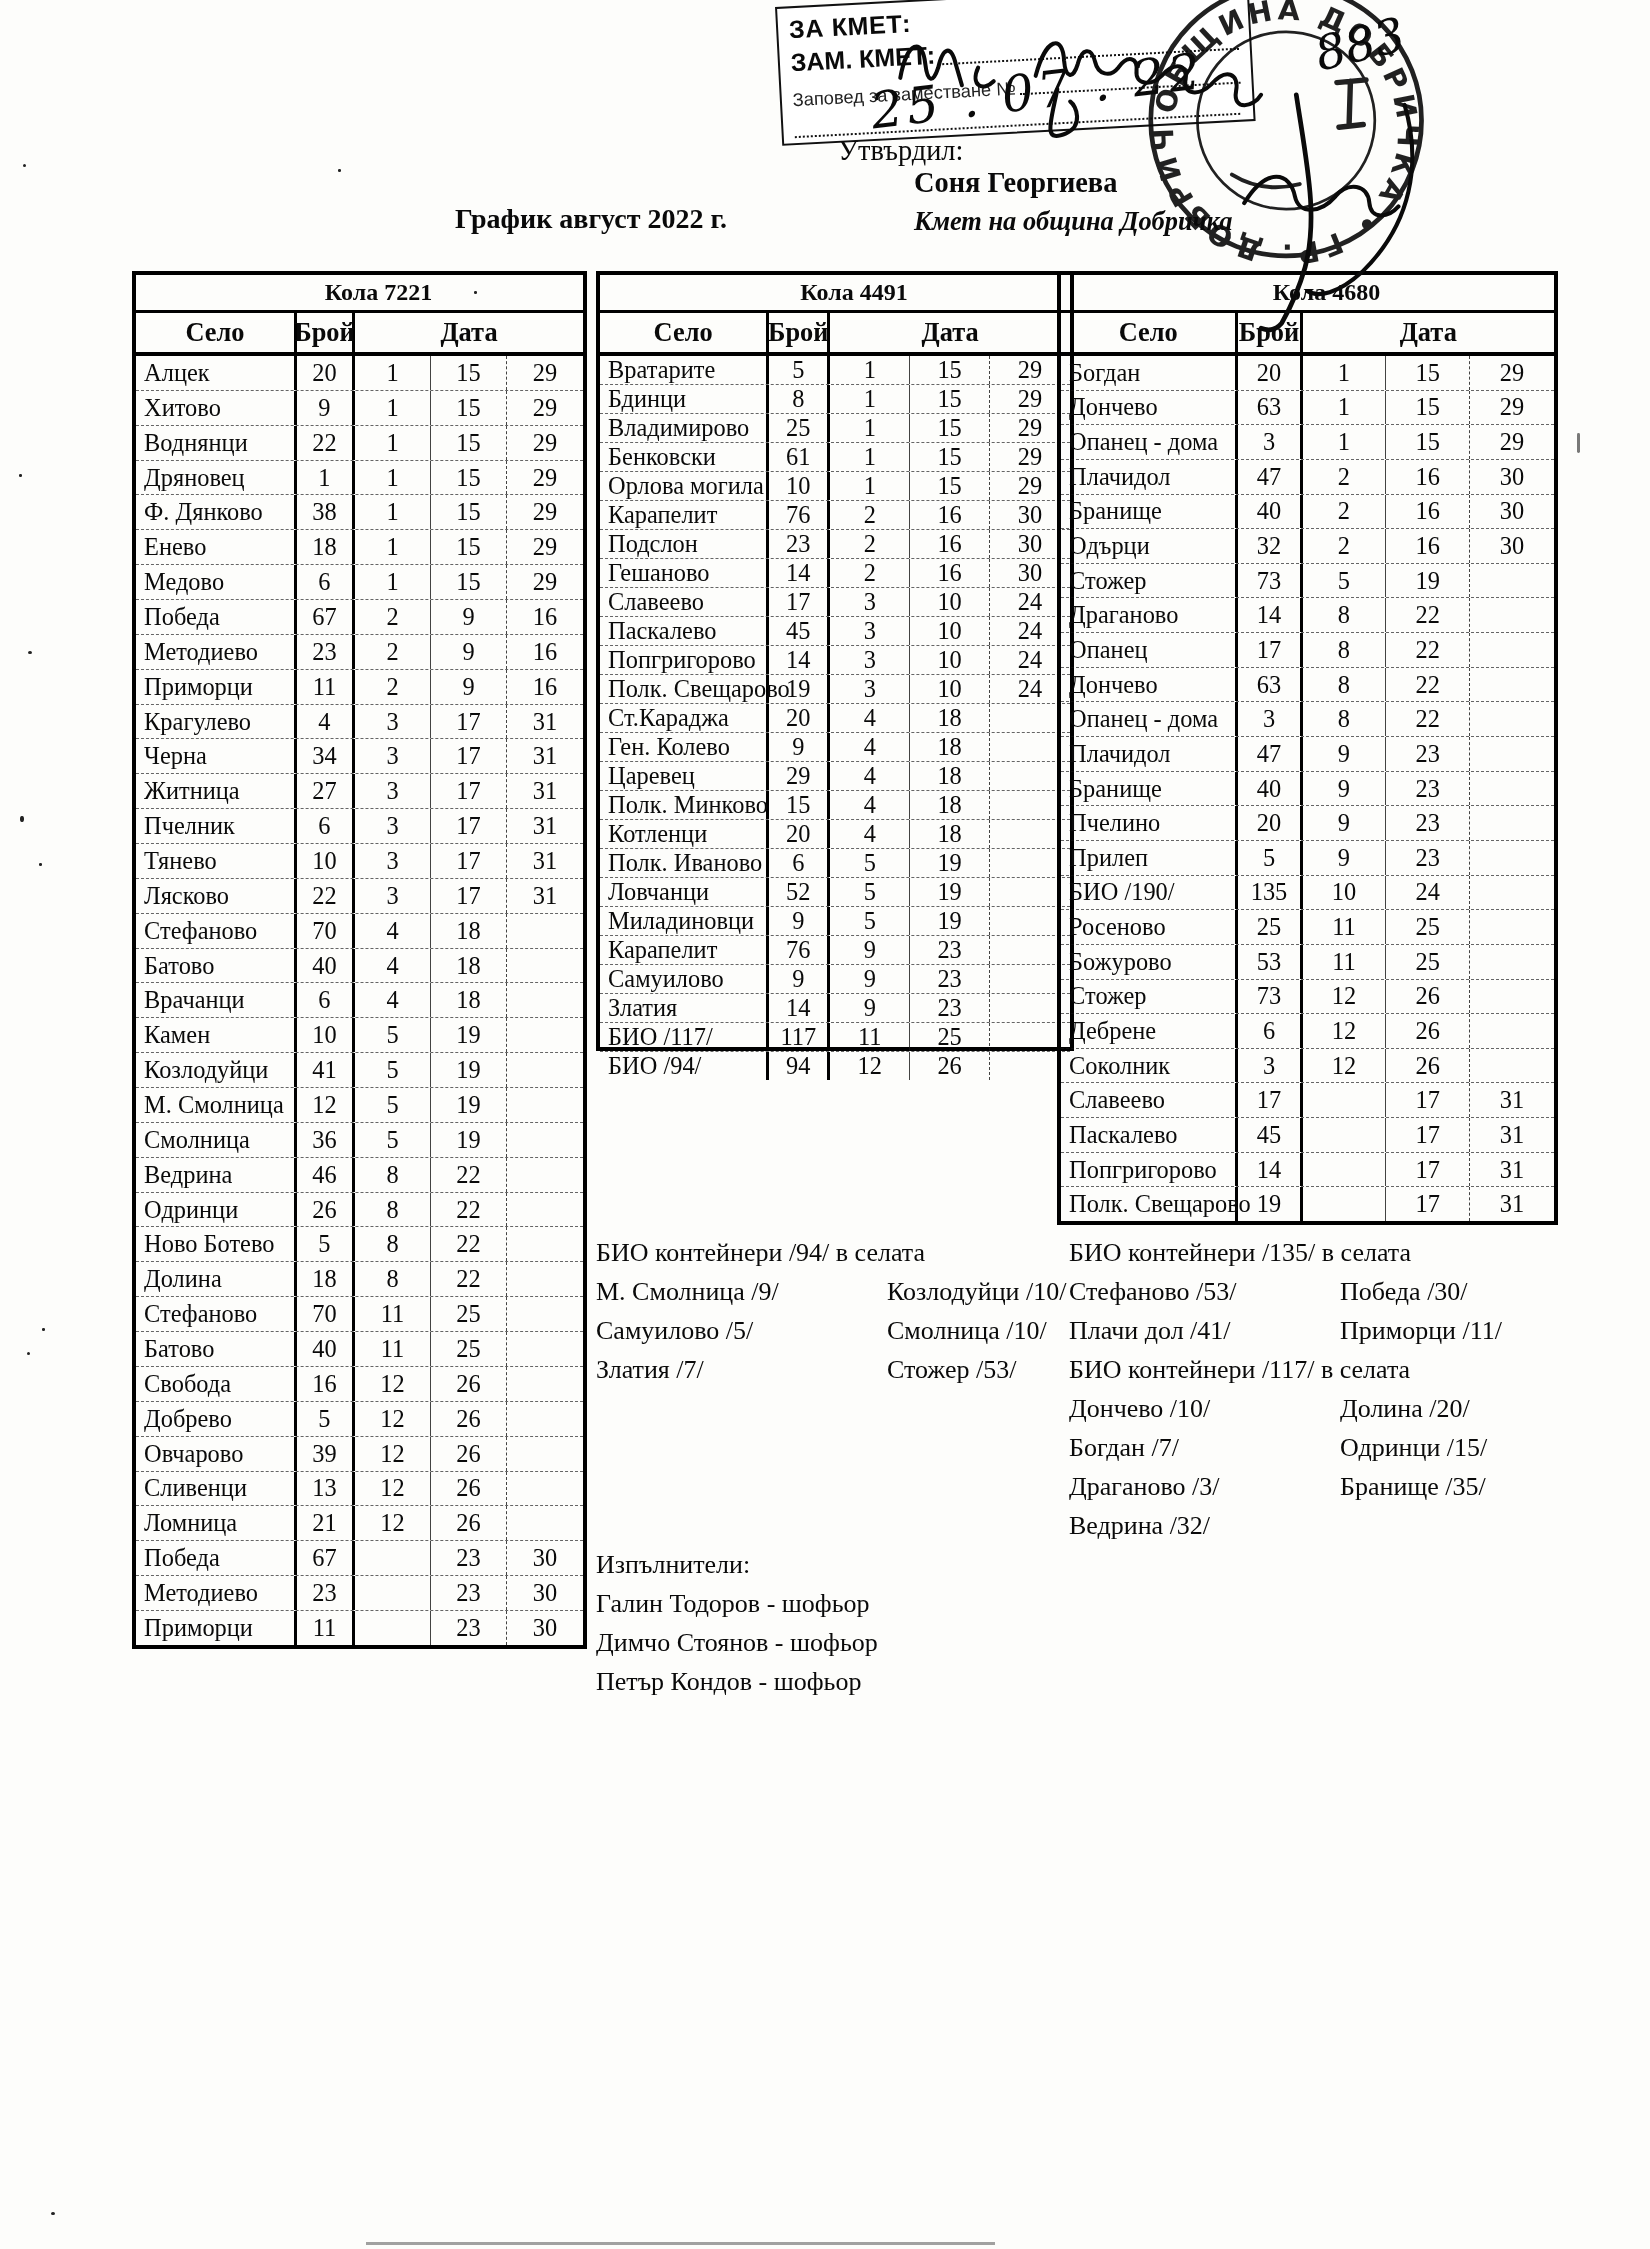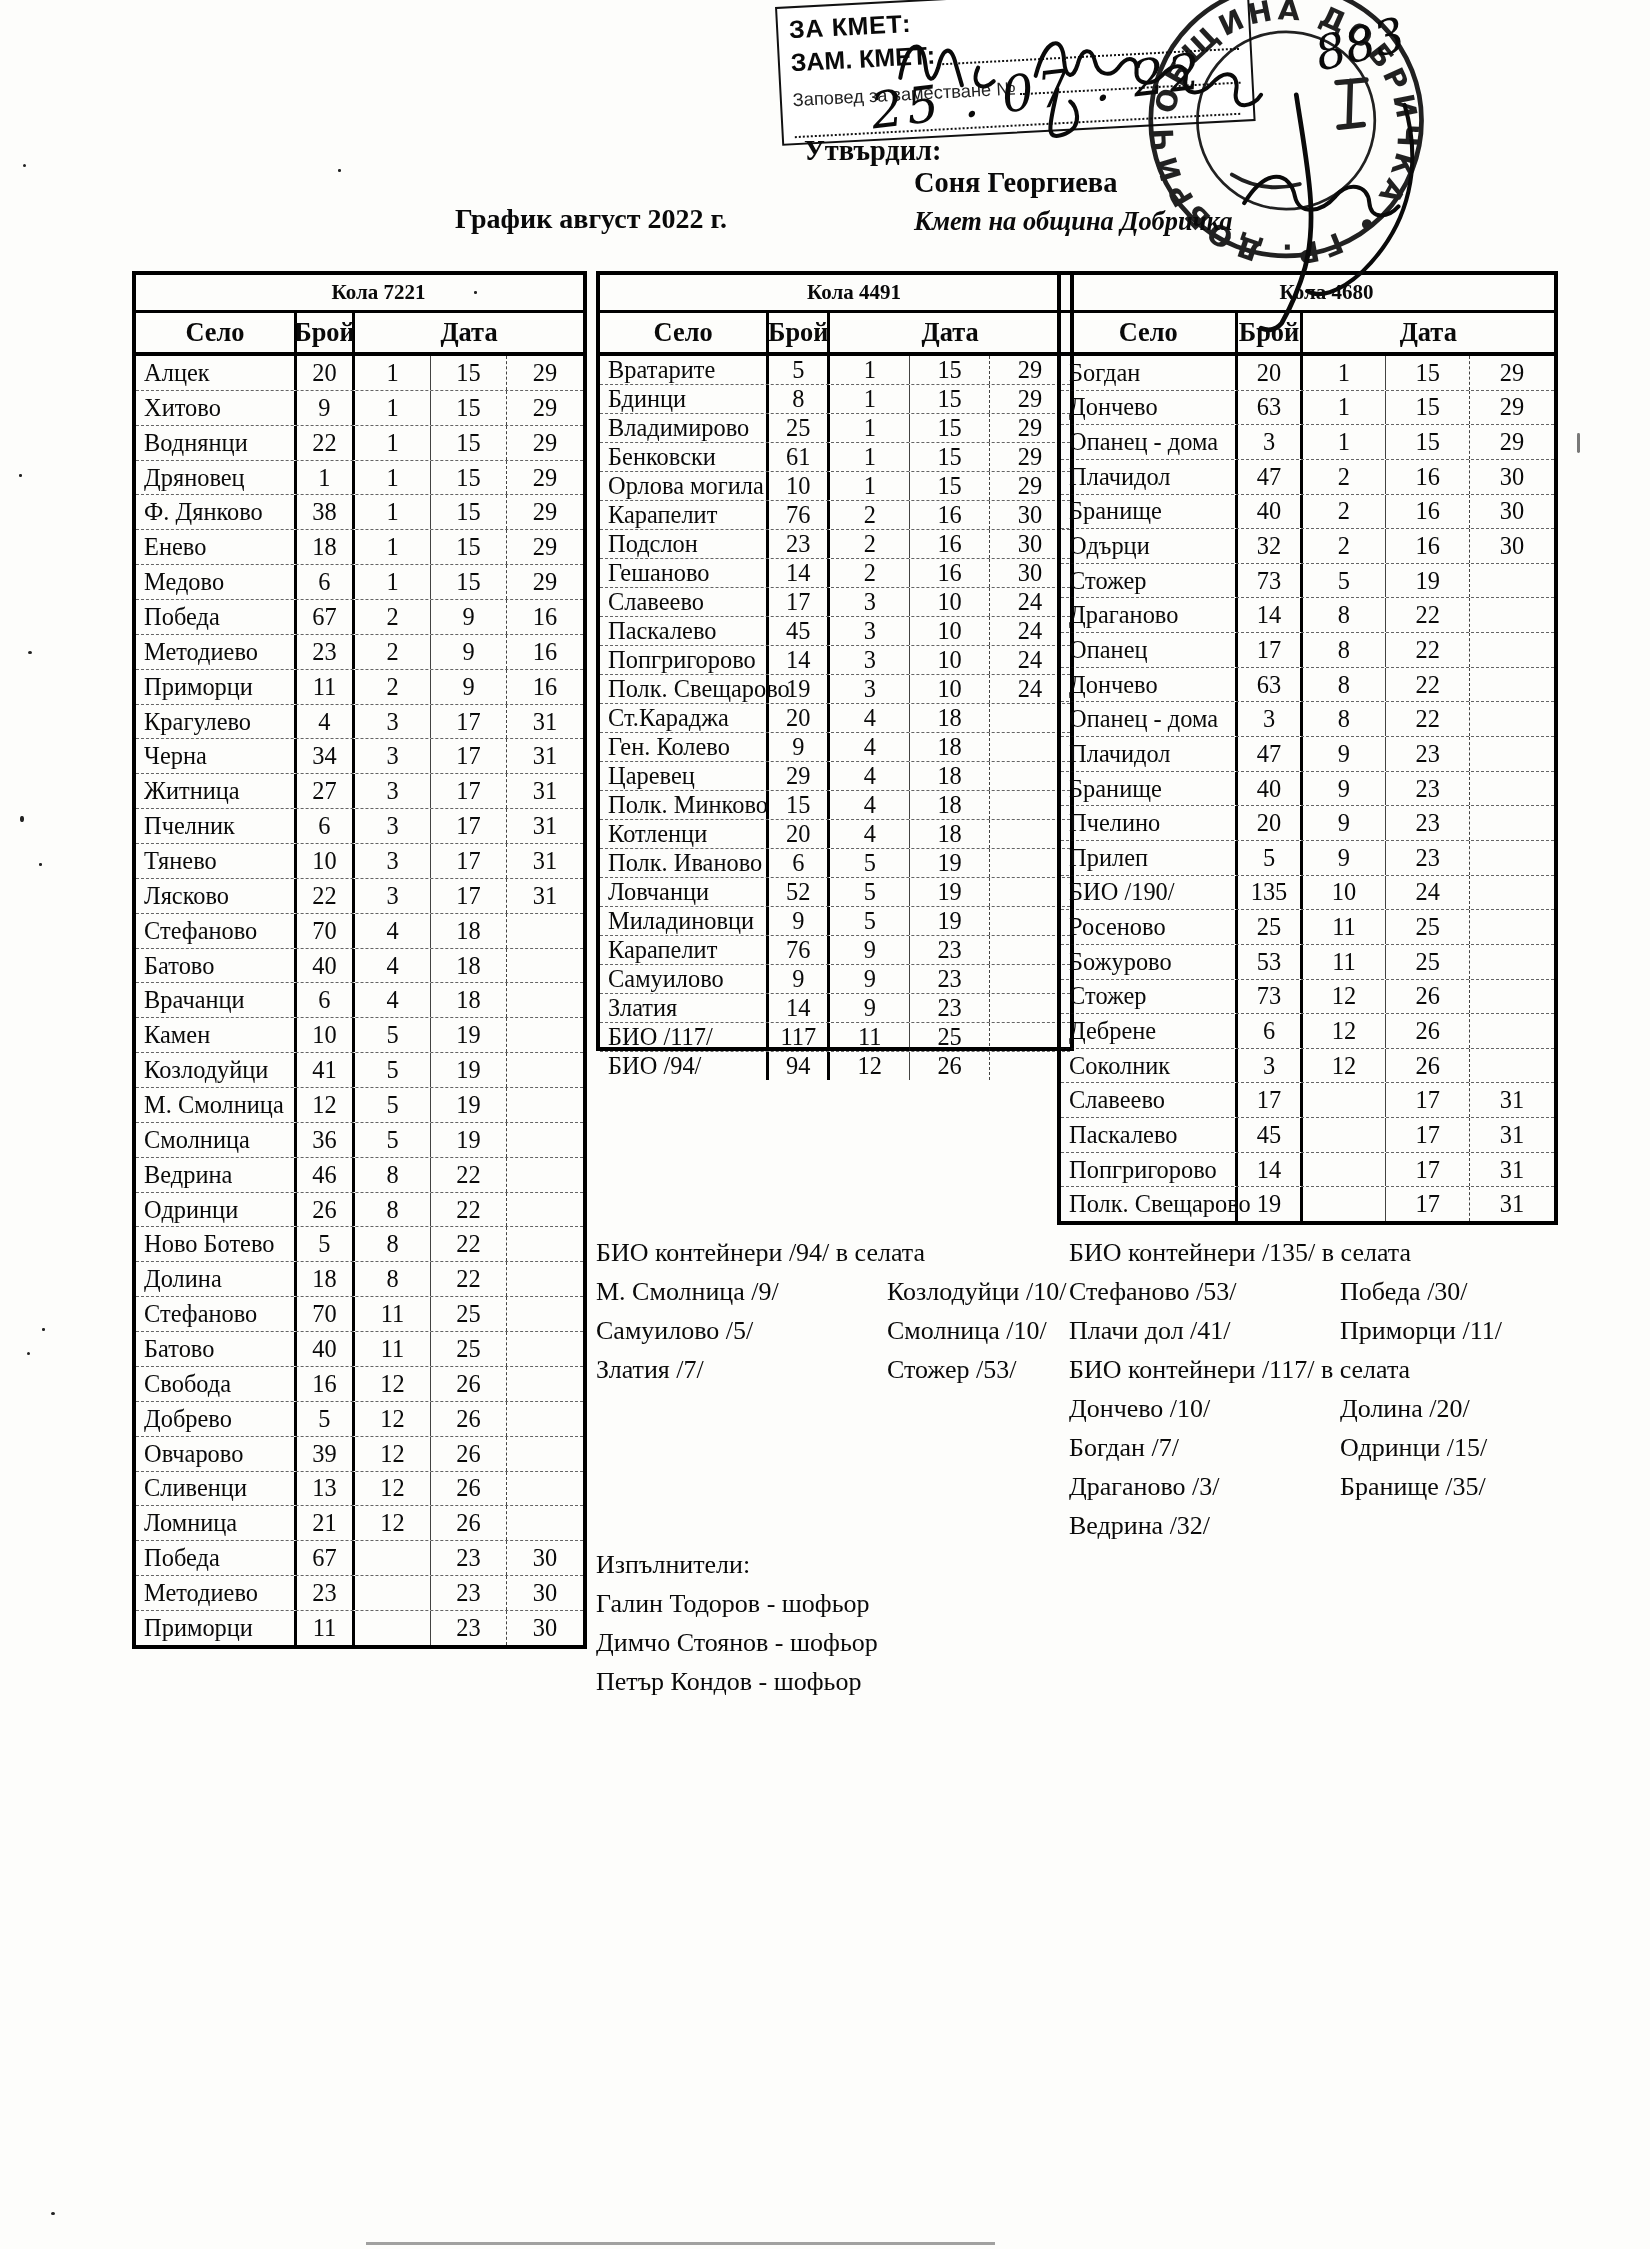--- a/index.html
+++ b/index.html
@@ -8,29 +8,29 @@
   
   .stampbox{position:absolute;left:775px;top:6.8px;width:474px;height:139px;
             border:2.7px solid #111;background:#fff;transform:rotate(-3deg);transform-origin:0 0;
             padding:6.8px 10.8px;box-sizing:border-box;}
   .sb1{font-family:"Liberation Sans",sans-serif;font-weight:bold;font-size:25px;letter-spacing:0.7px;}
   .sb2{font-family:"Liberation Sans",sans-serif;font-weight:bold;font-size:25px;display:flex;align-items:flex-end;margin-top:4.1px;}
   .sb3{font-family:"Liberation Sans",sans-serif;font-size:18.3px;display:flex;align-items:flex-end;margin-top:12.2px;color:#222;}
   .dots{flex:1;border-bottom:2.7px dotted #111;margin-left:4.1px;height:0;transform:translateY(-4.1px);}
   .sbbottom{position:absolute;left:10.8px;right:13.5px;bottom:5.4px;border-bottom:2.7px dotted #111;}
   
-  .utv{position:absolute;left:804px;top:135px;font-size:28.4px;font-weight:bold;}
+  .utv{position:absolute;left:838px;top:135px;font-size:28.4px;font-weight:normal;}
   .sname{position:absolute;left:914px;top:167px;font-size:28.4px;font-weight:bold;}
   .srole{position:absolute;left:914px;top:206px;font-size:26.4px;font-weight:bold;font-style:italic;}
   .title{position:absolute;left:455px;top:203px;font-size:28px;font-weight:bold;}
   
   .tblock{position:absolute;top:271px;border:4.1px solid #000;background:transparent;box-sizing:border-box;
           display:flex;flex-direction:column;}
   .tb-head{height:35px;border-bottom:3.4px solid #000;display:flex;align-items:center;justify-content:center;
-           font-size:21px;font-weight:bold;flex:none;padding-left:38px;}
+           font-size:24px;font-weight:bold;flex:none;padding-left:38px;}
   .tb-sub{height:39px;border-bottom:4.1px solid #000;display:grid;grid-template-columns:36% 13% 51%;
           font-size:26.4px;font-weight:bold;flex:none;}
   .tb-sub div{display:flex;align-items:center;justify-content:center;}
   .tb-sub .c-v{border-right:3.4px solid #000;}
   .tb-sub .c-c{border-right:3.4px solid #000;}
   .tb-rows{flex:1;display:flex;flex-direction:column;}
   .trow{flex:1;display:grid;grid-template-columns:36% 13% 17% 17% 17%;border-bottom:0.7px dashed rgba(20,20,20,.65);}
   .trow:last-child{border-bottom:none;}
   .trow div{display:flex;align-items:center;font-size:24.4px;}
   .trow .cv{padding-left:8.1px;border-right:3.4px solid #000;white-space:nowrap;}

